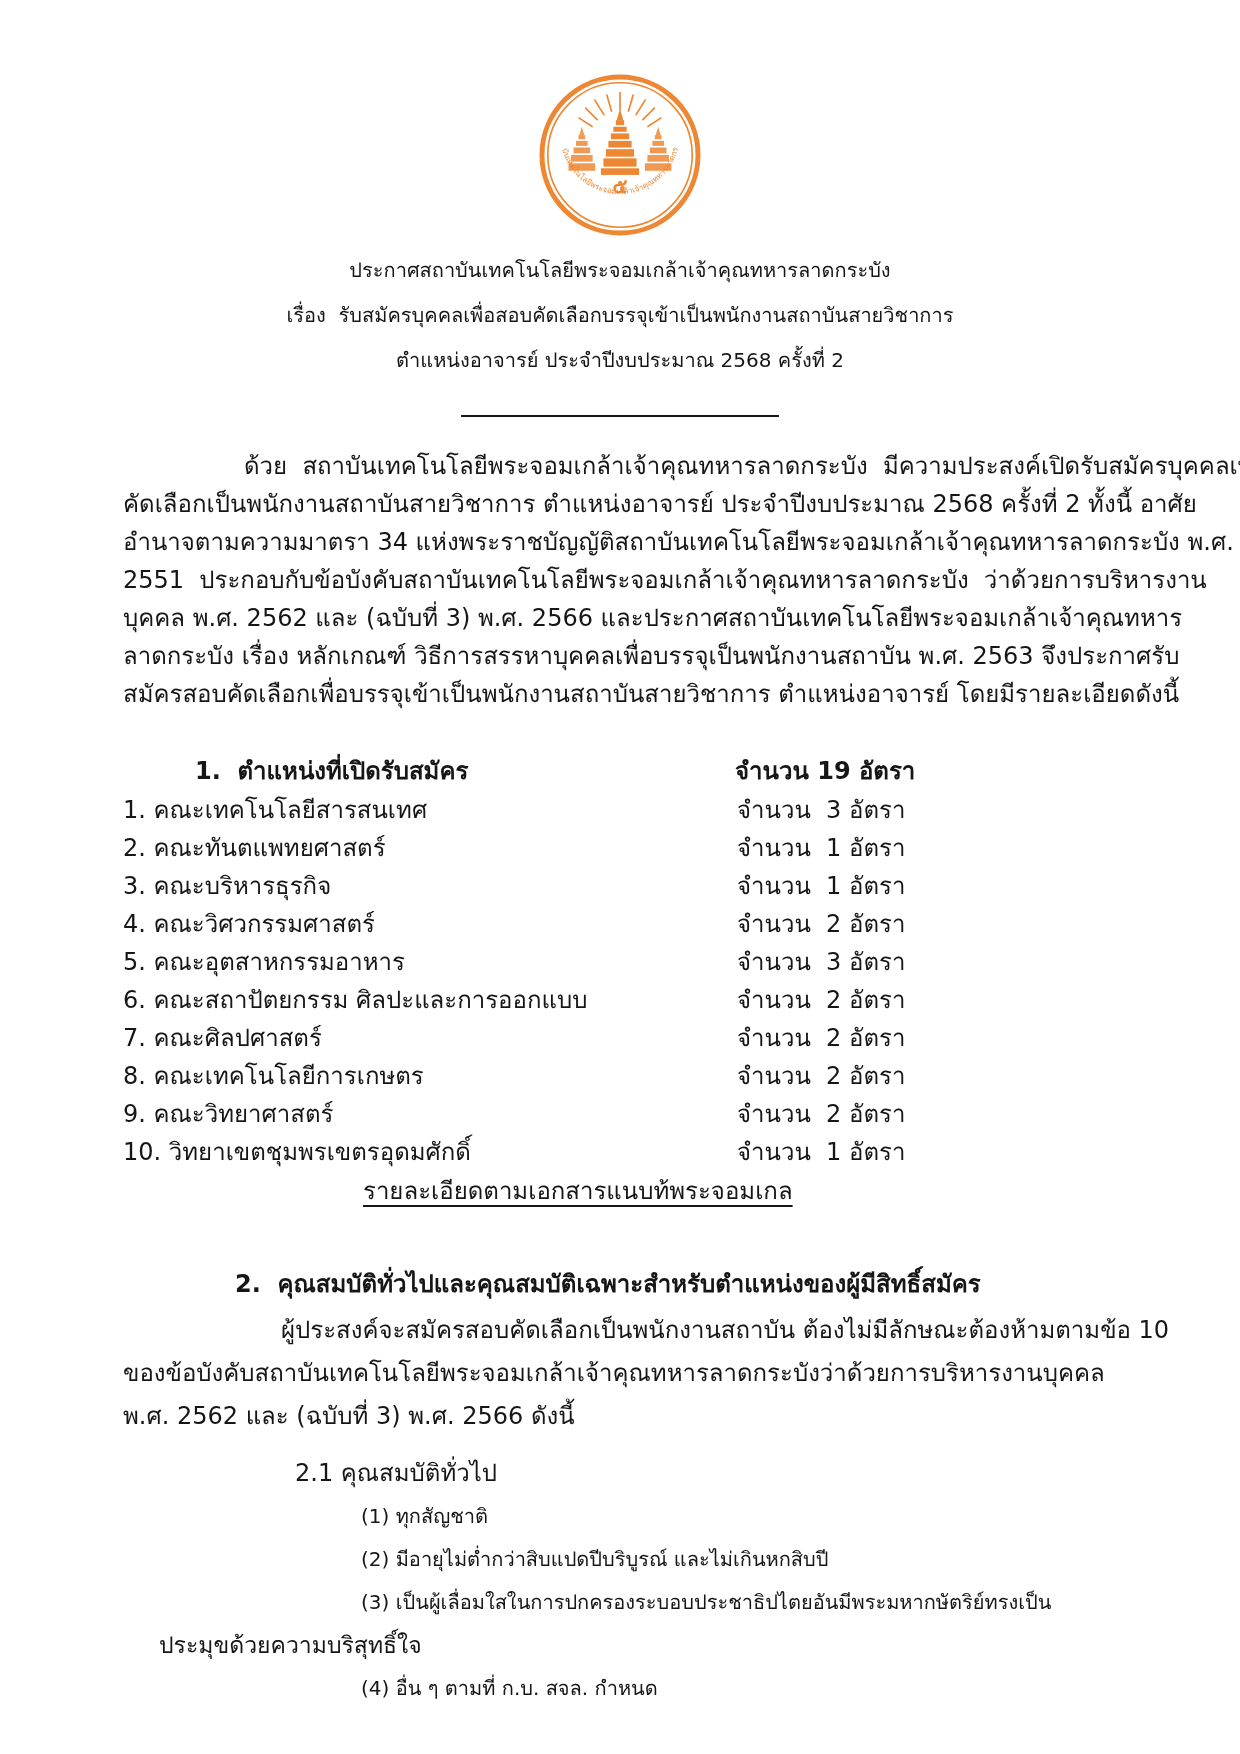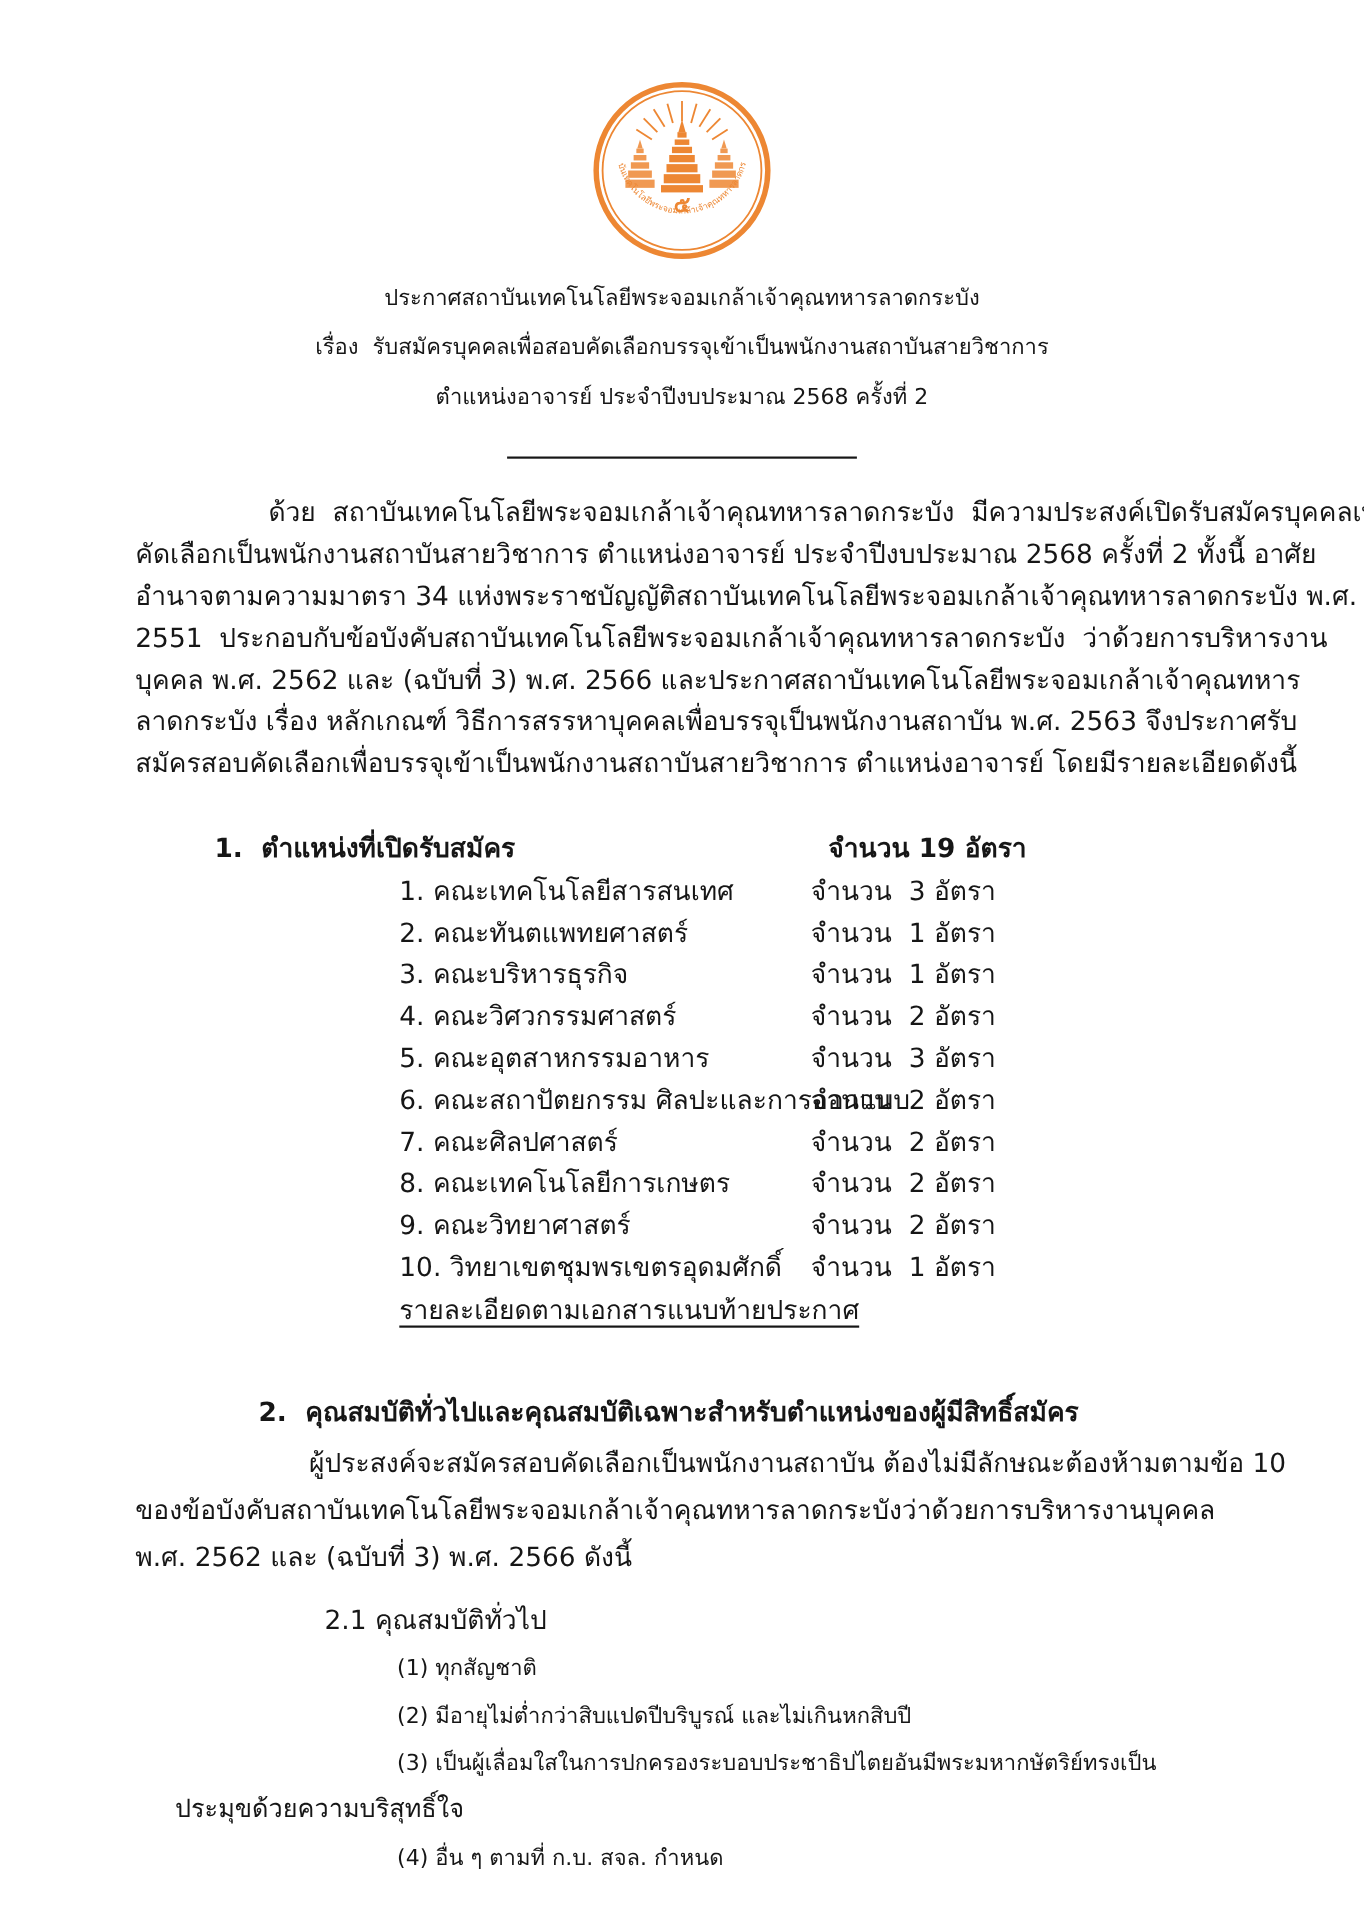--- a/index.html
+++ b/index.html
@@ -26,24 +26,24 @@
     margin:32px auto 0 auto;
   }
 
   .body-text { font-size:24px; }
   .intro { margin-top:30px; }
   .line { height:38px; line-height:38px; white-space:nowrap; }
   .indent-first { text-indent:121px; }
 
   .s1-header { position:relative; margin-top:38px; height:40px; line-height:40px; font-weight:700; font-size:24px; }
   .s1-header .h-left  { margin-left:72px; white-space:nowrap; }
-  .s1-header .h-right { position:absolute; left:630px; top:0; white-space:nowrap; }
+  .s1-header .h-right { position:absolute; left:612px; top:0; white-space:nowrap; }
 
   .s1-row { position:relative; height:38px; line-height:38px; font-size:24px; }
-  .s1-row .name  { margin-left:240px; white-space:nowrap; }
+  .s1-row .name  { white-space:nowrap; }
   .s1-row .count { position:absolute; left:614px; top:0; white-space:nowrap; }
   .s1-note { margin-left:240px; height:40px; line-height:40px; font-size:24px;
              text-decoration:underline; text-underline-offset:6px; text-decoration-thickness:2px; white-space:nowrap; }
 
   .s2-header { margin-top:52px; margin-left:112px; font-weight:700; font-size:24px;
                height:42px; line-height:42px; white-space:nowrap; }
   .s2-para { margin-top:4px; }
   .s2-para .line { height:43px; line-height:43px; }
   .indent-s2 { text-indent:158px; }
 
@@ -173,21 +173,21 @@
       <div class="s1-row">
         <span class="name"><span>9.</span> <span>คณะวิทยาศาสตร์</span></span>
         <span class="count">จำนวน &nbsp;2 อัตรา</span>
       </div>
       <div class="s1-row">
         <span class="name"><span>10.</span> <span>วิทยาเขตชุมพรเขตรอุดมศักดิ์</span></span>
         <span class="count">จำนวน &nbsp;1 อัตรา</span>
       </div>
     </div>
 
-    <div class="s1-note">รายละเอียดตามเอกสารแนบท้ายประกาศ</div>
+    <div class="s1-note">รายละเอียดตามเอกสารแนบท้พระจอมเกล</div>
 
     <div class="s2-header">2. &nbsp;คุณสมบัติทั่วไปและคุณสมบัติเฉพาะสำหรับตำแหน่งของผู้มีสิทธิ์สมัคร</div>
 
     <div class="s2-para">
       <div class="line indent-s2">ผู้ประสงค์จะสมัครสอบคัดเลือกเป็นพนักงานสถาบัน ต้องไม่มีลักษณะต้องห้ามตามข้อ 10</div>
       <div class="line">ของข้อบังคับสถาบันเทคโนโลยีพระจอมเกล้าเจ้าคุณทหารลาดกระบังว่าด้วยการบริหารงานบุคคล</div>
       <div class="line">พ.ศ. 2562 และ (ฉบับที่ 3) พ.ศ. 2566 ดังนี้</div>
     </div>
 
     <div class="s2-sub">2.1 คุณสมบัติทั่วไป</div>

